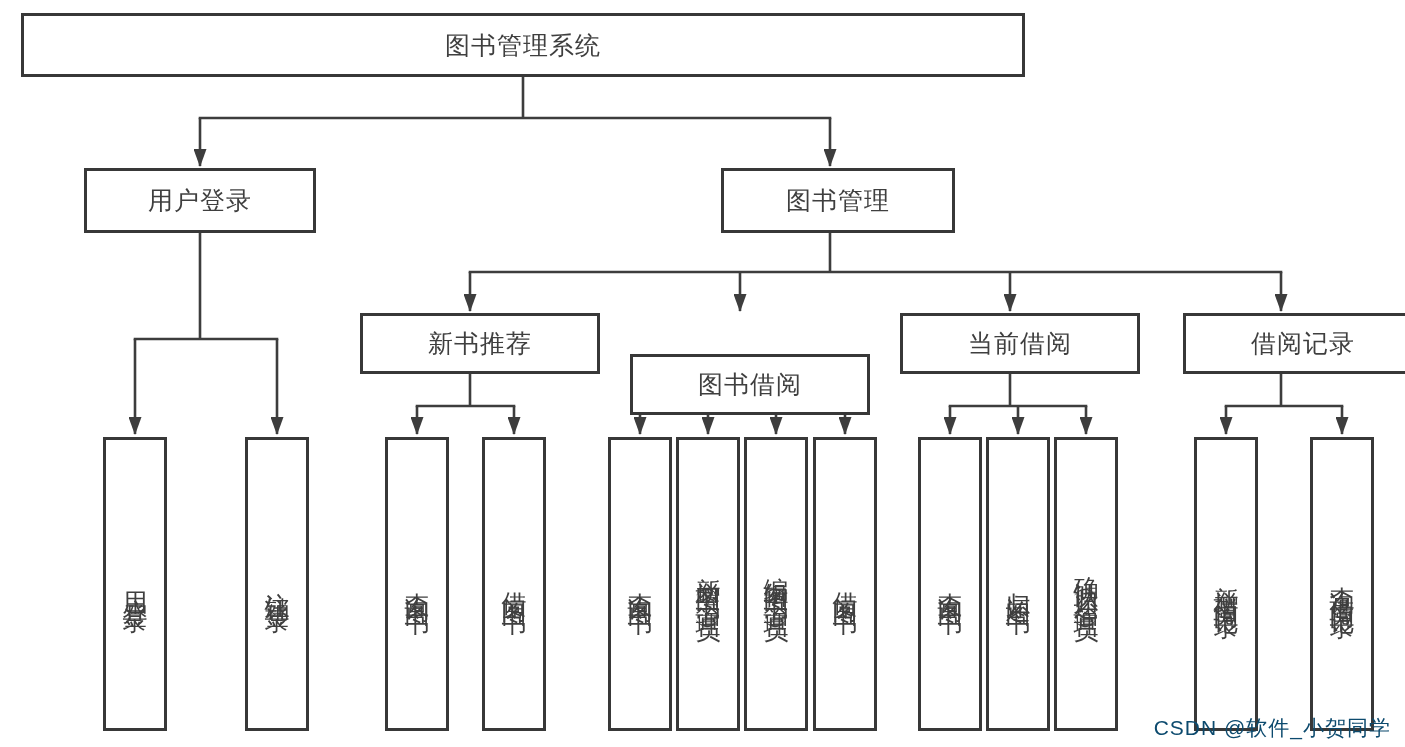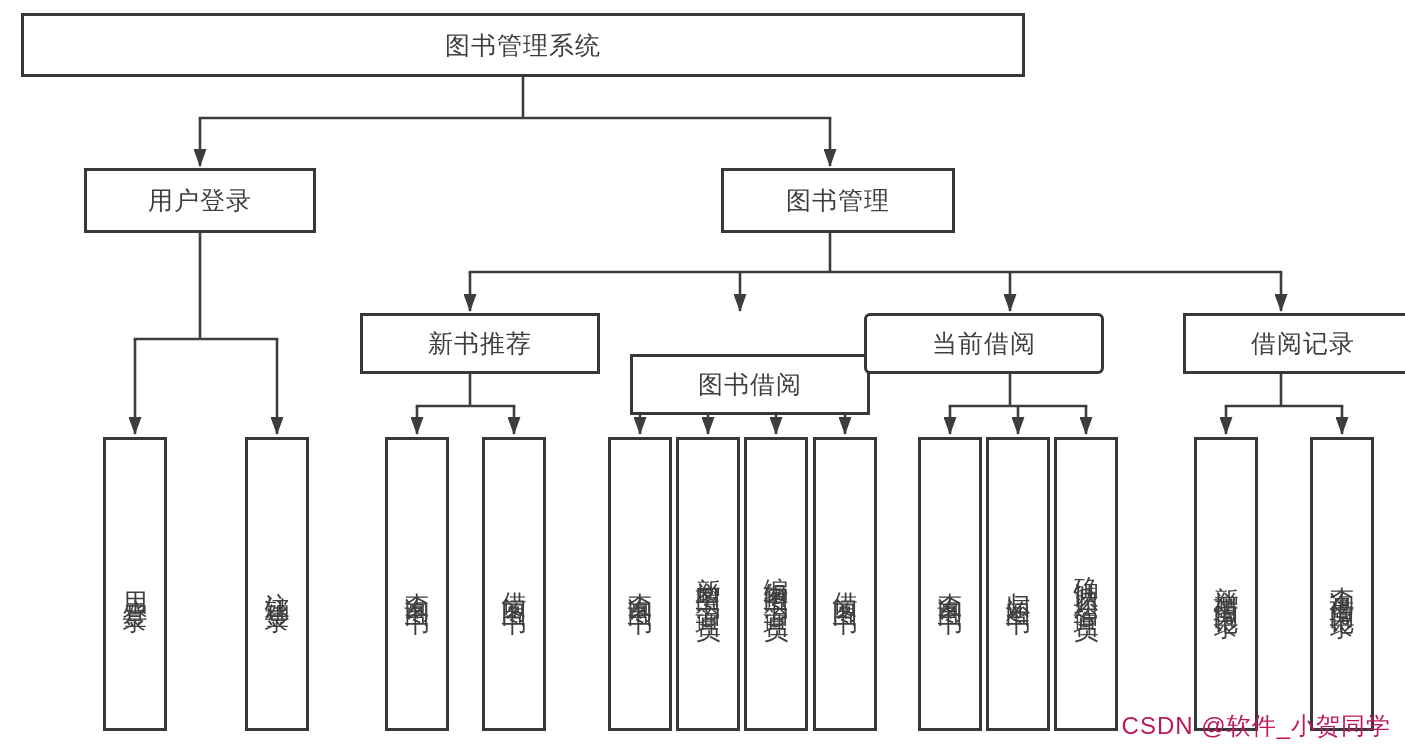--- a/index.html
+++ b/index.html
@@ -42,22 +42,22 @@
     letter-spacing: 6px;
     line-height: 1;
   }
   .leaf { width: 64px; height: 294px; top: 437px; }
   .lvl2 { height: 65px; top: 168px; }
   .lvl3 { height: 61px; top: 313px; width: 240px; }
   .watermark {
     position: absolute;
     right: 14px;
     bottom: 5px;
-    font-size: 24px;
-    color: #be185d;
+    font-size: 21px;
+    color: #0c4a6e;
     letter-spacing: 1px;
     z-index: 5;
     white-space: nowrap;
   }
 </style>
 </head>
 <body>
 
 <div class="canvas">
 
@@ -113,21 +113,21 @@
   <div class="box lvl2" style="left:713px; width:234px;margin-left:8px;">
     <span class="hlabel">图书管理</span>
   </div>
 
   <div class="box lvl3" style="left:360px;">
     <span class="hlabel">新书推荐</span>
   </div>
   <div class="box lvl3" style="left:630px;margin-top:41px;">
     <span class="hlabel">图书借阅</span>
   </div>
-  <div class="box lvl3" style="left:864px;border-radius:6px;">
+  <div class="box lvl3" style="left:900px;">
     <span class="hlabel">当前借阅</span>
   </div>
   <div class="box lvl3" style="left:1183px;font-family:Liberation Serif, serif;">
     <span class="hlabel">借阅记录</span>
   </div>
 
   <div class="box leaf" style="left:103px;">
     <span class="vlabel">用户登录</span>
   </div>
   <div class="box leaf" style="left:245px;">

